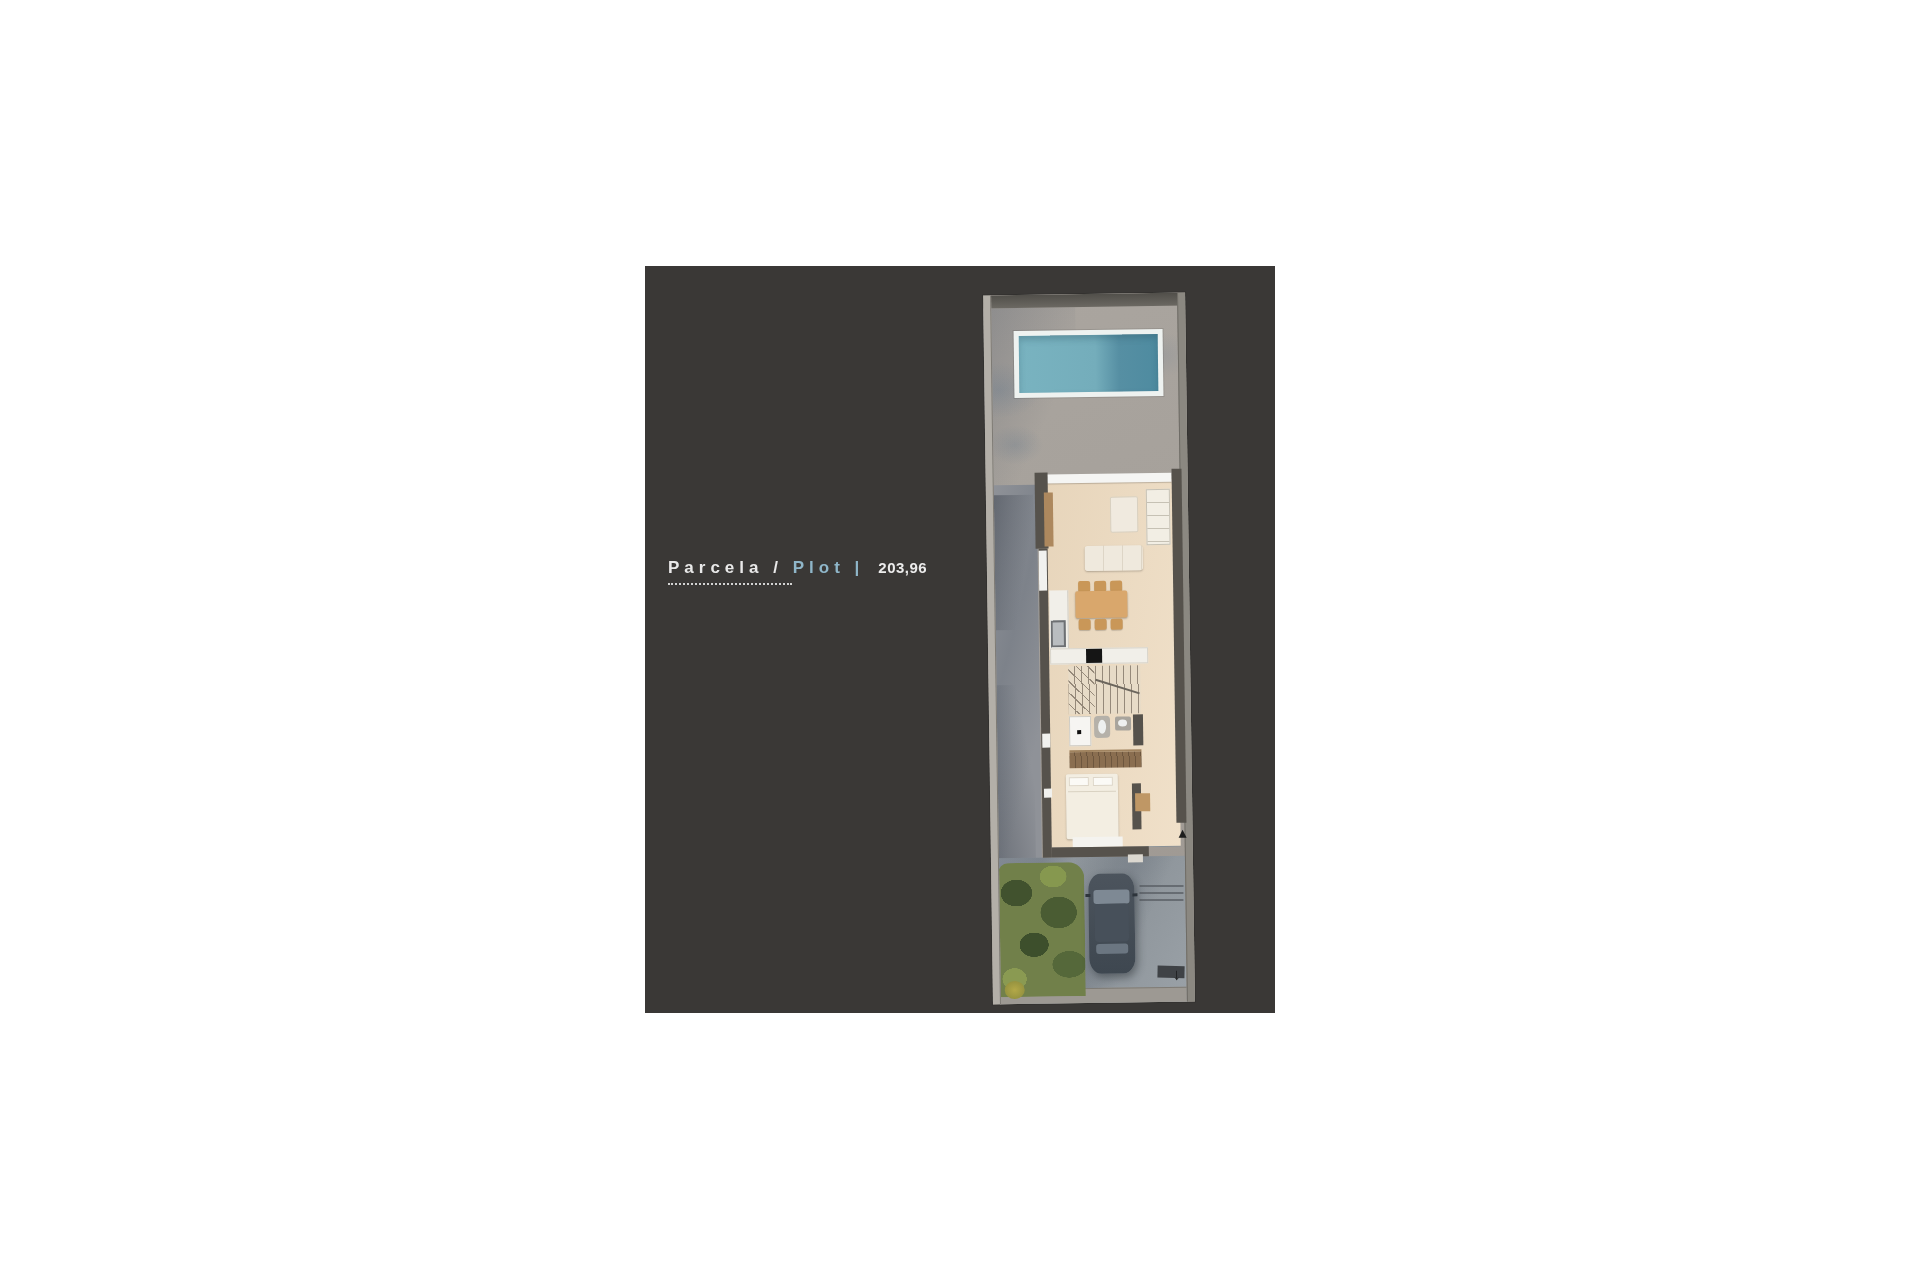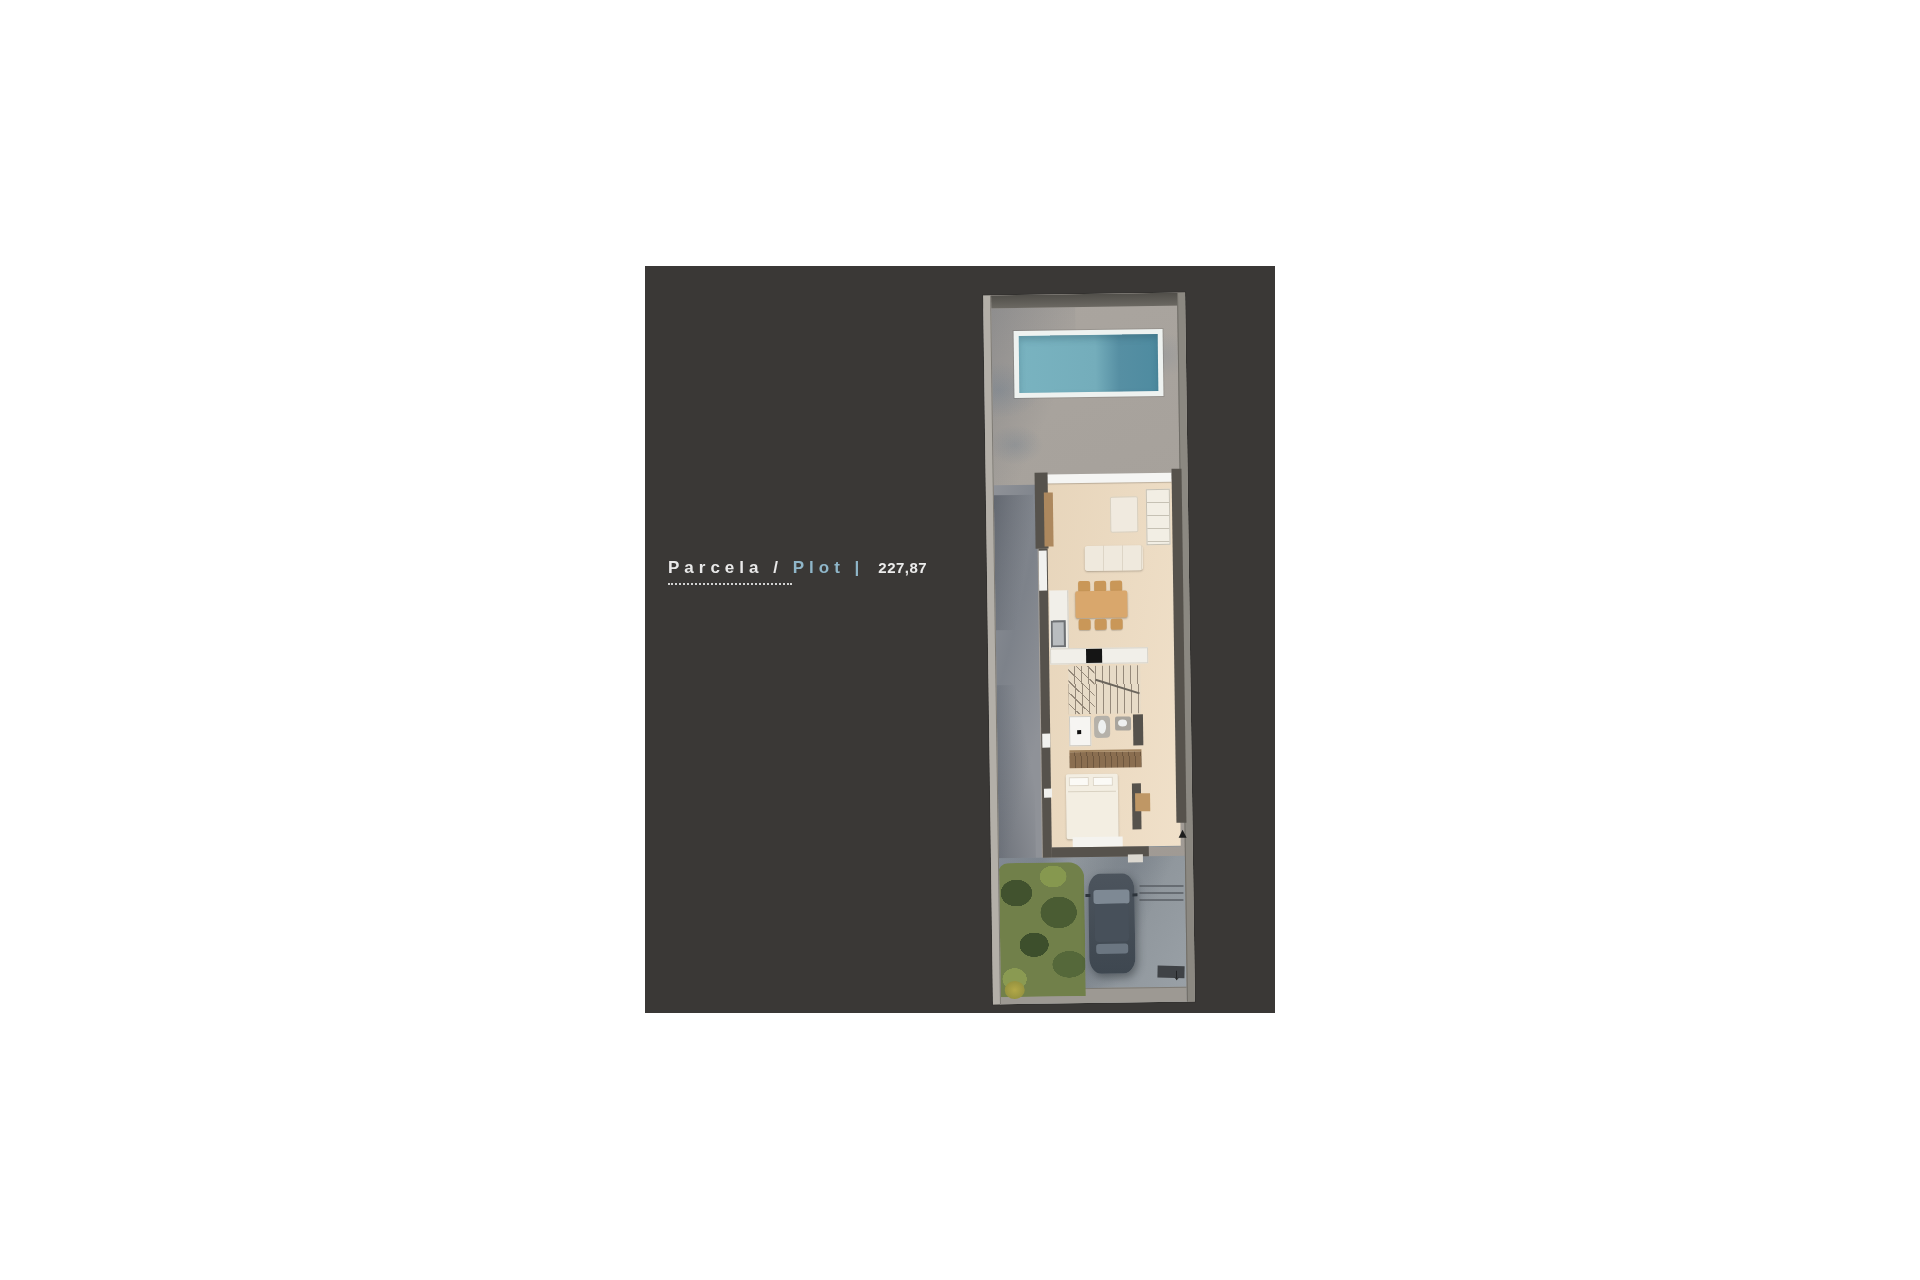--- a/index.html
+++ b/index.html
@@ -116,21 +116,21 @@
   .arrow-down{left:180px;top:674px;font-size:16px;font-weight:bold;color:#141414;line-height:1;}
   .arrow-up{left:188px;top:537px;width:0;height:0;border-left:4px solid rgba(0,0,0,0);
     border-right:4px solid rgba(0,0,0,0);border-bottom:8px solid #1d1d1d;}
 </style>
 </head>
 <body>
 
 <div class="abs panel">
 
   <div class="abs legend">
-    <div class="legend-line"><span>Parcela</span> <span>/</span> <span class="blue">Plot</span> <span class="blue">|</span><span class="area">227,87</span></div>
+    <div class="legend-line"><span>Parcela</span> <span>/</span> <span class="blue">Plot</span> <span class="blue">|</span><span class="area">203,96</span></div>
     <div class="legend-underline"></div>
   </div>
 
   <div class="abs photo">
 
     <div class="abs terrace"></div>
     <div class="abs terr-shadow"></div>
     <div class="abs path"></div>
     <div class="abs path-sh1"></div>
     <div class="abs path-sh2"></div>

